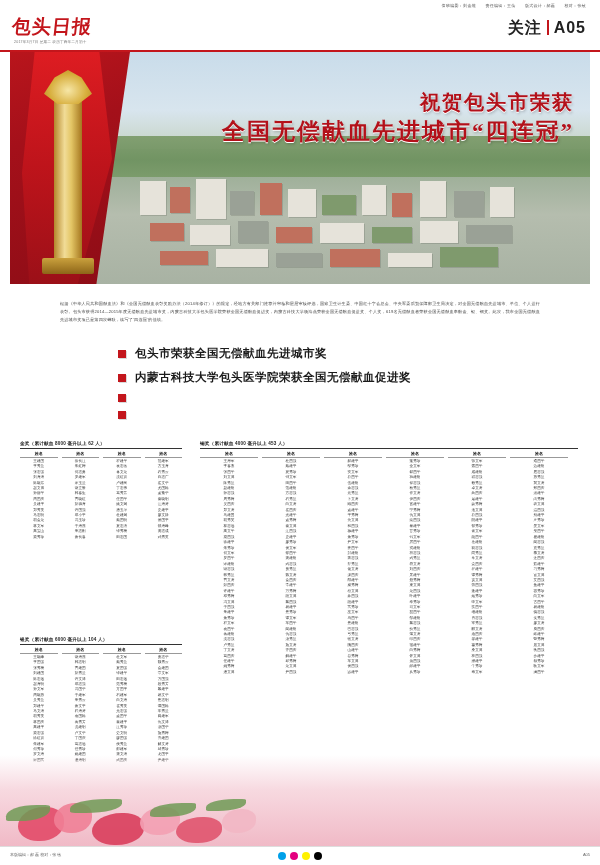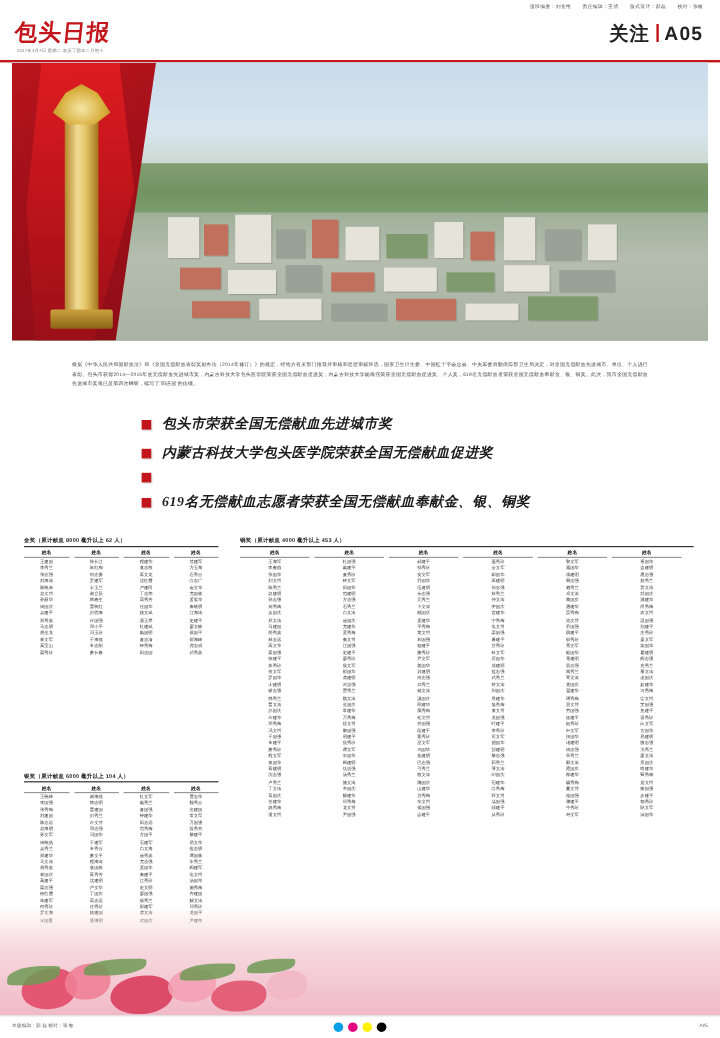--- a/index.html
+++ b/index.html
@@ -128,21 +128,20 @@
     line-height:8px;
     color:#444;
     text-align:justify;
     letter-spacing:.2px;
   }
 
   
   .awards{
     margin:22px 0 0 118px;
     position:relative;
-    font-style:italic;
   }
   .award{
     display:flex;align-items:center;
     margin-bottom:9px;
   }
   .award .sq{
     width:8px;height:8px;background:#c3161c;margin-right:9px;flex:none;
     box-shadow:1px 1px 0 rgba(0,0,0,.15);
   }
   .award .txt{
@@ -311,39 +310,42 @@
       <div class="blk w" style="left:378px;top:76px;width:44px;height:14px;"></div>
       <div class="blk g" style="left:430px;top:70px;width:58px;height:20px;"></div>
     </div>
 
     <div class="monument"></div>
     <div class="ribbon"></div>
     <div class="tower"></div>
     <div class="tower-top"></div>
     <div class="tower-base"></div>
 
+    <div class="hero-title">
+      <div class="l1">祝贺包头市荣获</div>
+      <div class="l2">全国无偿献血先进城市“四连冠”</div>
+    </div>
   </div>
 
   <p class="intro">根据《中华人民共和国献血法》和《全国无偿献血表彰奖励办法（2014年修订）》的规定，经地方有关部门推荐并审核和层层审核评选，国家卫生计生委、中国红十字会总会、中央军委后勤保障部卫生局决定，对全国无偿献血先进城市、单位、个人进行表彰。包头市获得2014—2015年度无偿献血先进城市奖，内蒙古科技大学包头医学院荣获全国无偿献血促进奖，内蒙古科技大学杨海燕荣获全国无偿献血促进奖、个人奖，619名无偿献血者荣获全国无偿献血奉献金、银、铜奖。此次，我市全国无偿献血先进城市奖项已是第四次蝉联，续写了‘四连冠’的佳绩。</p>
 
   <div class="awards">
     <div class="award">
       <span class="sq"></span>
       <span class="txt">包头市荣获全国无偿献血先进城市奖</span>
     </div>
     <div class="award">
       <span class="sq"></span>
       <span class="txt">内蒙古科技大学包头医学院荣获全国无偿献血促进奖</span>
     </div>
     <div class="award">
       <span class="sq"></span>
     </div>
     <div class="award">
       <span class="sq"></span>
-      <span class="txt">619名无偿献血志愿者荣获全国无偿献血奉献金、银、铜奖</span>
     </div>
   </div>
 
   <div class="panels">
 
     <div class="panel" id="panel-gold">
       <div class="panel-title">金奖（累计献血 8000 毫升以上 62 人）</div>
       <div class="panel-rule"></div>
       <div class="cols">
         <div class="col" style="width:38px">

